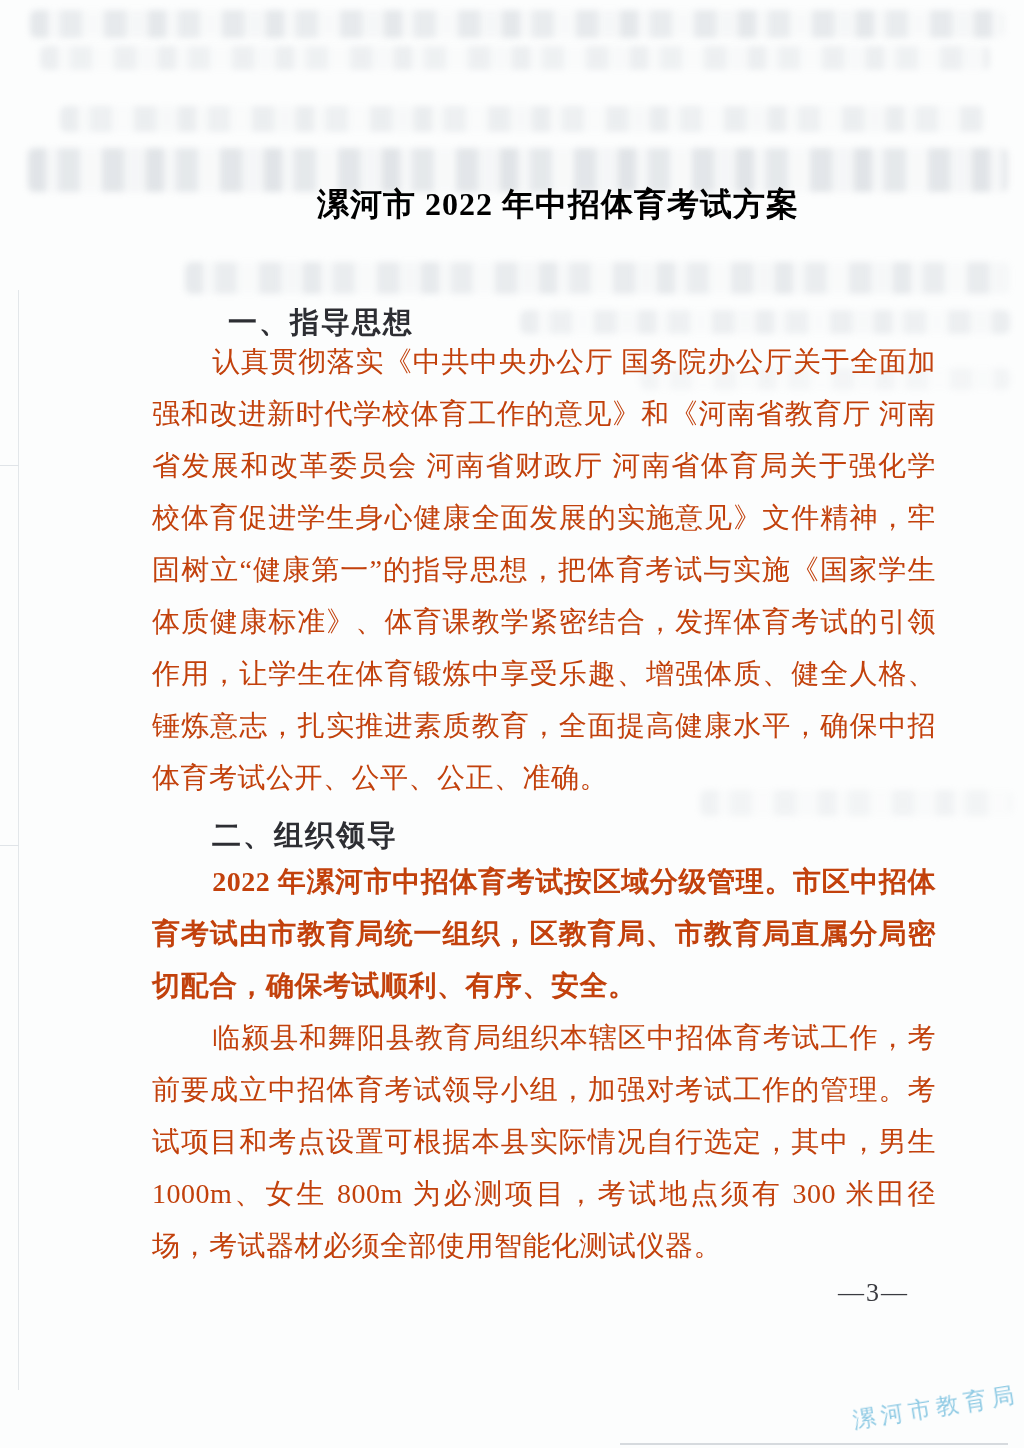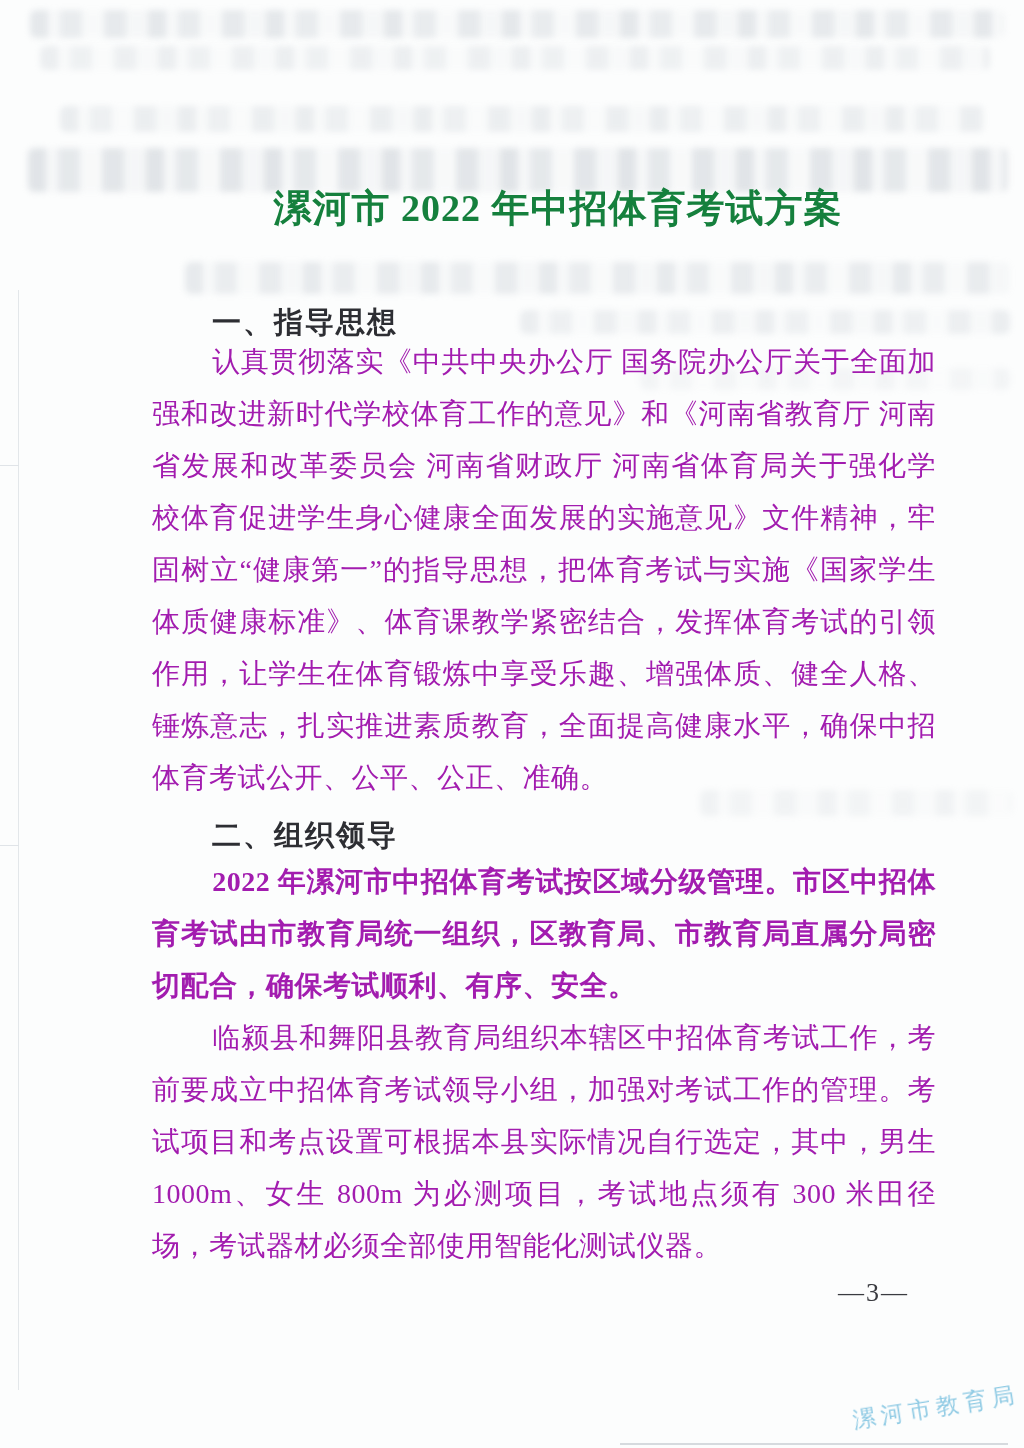--- a/index.html
+++ b/index.html
@@ -68,50 +68,50 @@
   }
   .doc-title {
     position: absolute;
     left: 0; top: 183px;
     width: 100%;
     margin: 0;
     text-align: center;
     transform: translateX(14px);
     font-family: "Liberation Serif", "DejaVu Serif", serif;
     font-weight: bold;
-    font-size: 38px;
+    font-size: 32px;
     letter-spacing: 1px;
-    color: #15803d;
+    color: #000000;
     white-space: nowrap;
   }
   .sec-heading {
     position: absolute;
     left: 60px;
     margin: 0;
     font-family: "Liberation Sans", "DejaVu Sans", sans-serif;
     font-weight: bold;
     font-size: 29px;
     letter-spacing: 2px;
     color: #2d2e33;
     white-space: nowrap;
   }
-  .sec-heading.h1 { top: 303px; }
+  .sec-heading.h1 { top: 303px; margin-left: 16px; }
   .sec-heading.h2 { top: 816px; }
 
   .para {
     position: absolute;
     left: 0;
     width: 784px;
     margin: 0;
     font-size: 28px;
     line-height: 52px;
     text-align: justify;
     text-indent: 2.15em;
     letter-spacing: 0.5px;
-    color: #a21caf;
+    color: #c2410c;
   }
   .para.p1 { top: 336px; }
   .para.p2 { top: 856px; font-weight: bold; }
   .para.p3 { top: 1012px; }
 
   .page-number {
     position: absolute;
     left: 838px; top: 1278px;
     font-size: 26px;
     letter-spacing: 2px;

